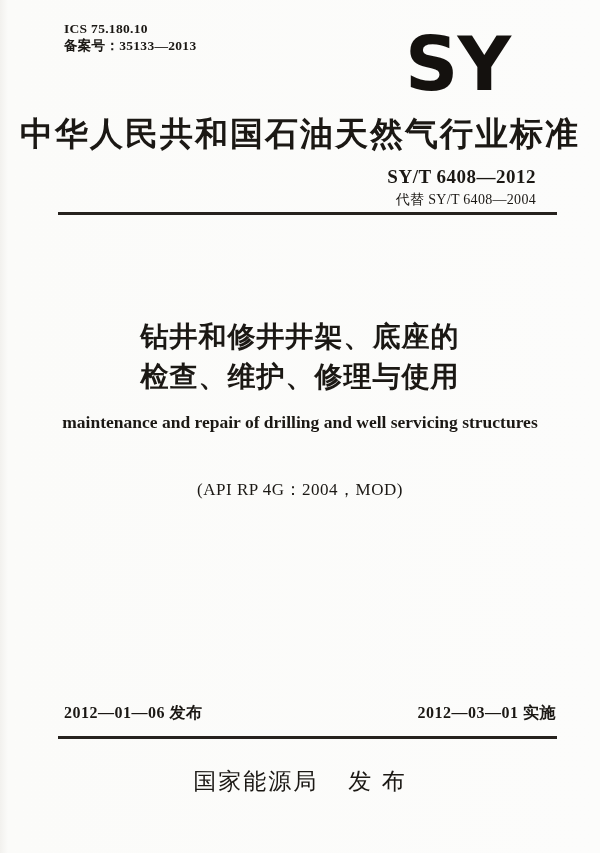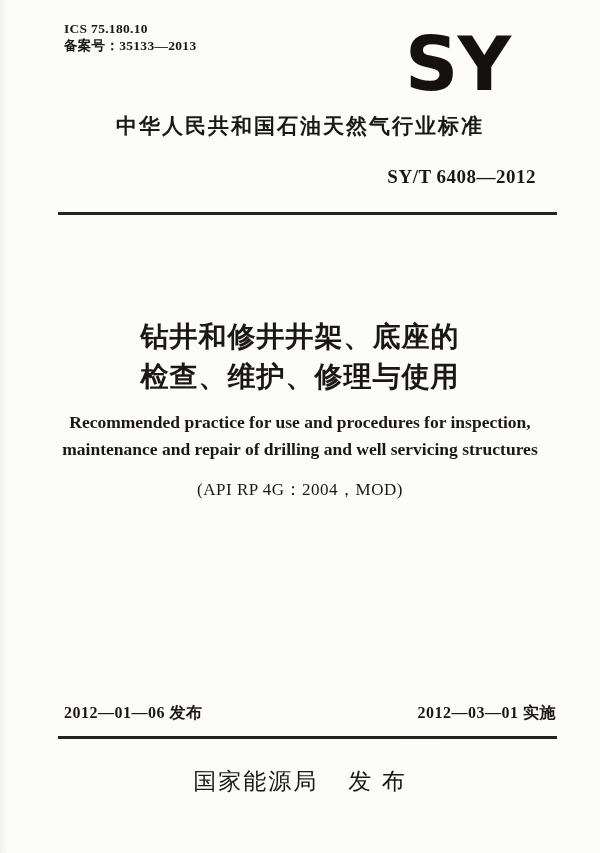--- a/index.html
+++ b/index.html
@@ -43,21 +43,21 @@
 
   
   .category-title {
     position: absolute;
     top: 112px;
     left: 0;
     width: 100%;
     text-align: center;
     font-family: "Liberation Sans", sans-serif;
     font-weight: bold;
-    font-size: 21px;
+    font-size: 33px;
     letter-spacing: 2px;
     white-space: nowrap;
   }
 
   
   .code-block {
     position: absolute;
     top: 166px;
     right: 64px;
     text-align: right;
@@ -162,31 +162,31 @@
     <div>ICS 75.180.10</div>
     <div>备案号：35133—2013</div>
   </div>
 
   <div class="sy-logo">SY</div>
 
   <div class="category-title">中华人民共和国石油天然气行业标准</div>
 
   <div class="code-block">
     <div class="code">SY/T 6408—2012</div>
+    <div class="replaces">代替 SY/T 6408—2004</div>
   </div>
 
   <div class="rule rule-top"></div>
 
   <div class="title-zh">
     <div>钻井和修井井架、底座的</div>
     <div>检查、维护、修理与使用</div>
   </div>
 
   <div class="title-en">
-    <div>Recommended practice for use and procedures for inspection,</div>
     <div>maintenance and repair of drilling and well servicing structures</div>
   </div>
 
   <div class="adoption">(API RP 4G：2004，MOD)</div>
 
   <div class="dates-row">
     <span>2012—01—06 发布</span>
     <span>2012—03—01 实施</span>
   </div>
 

